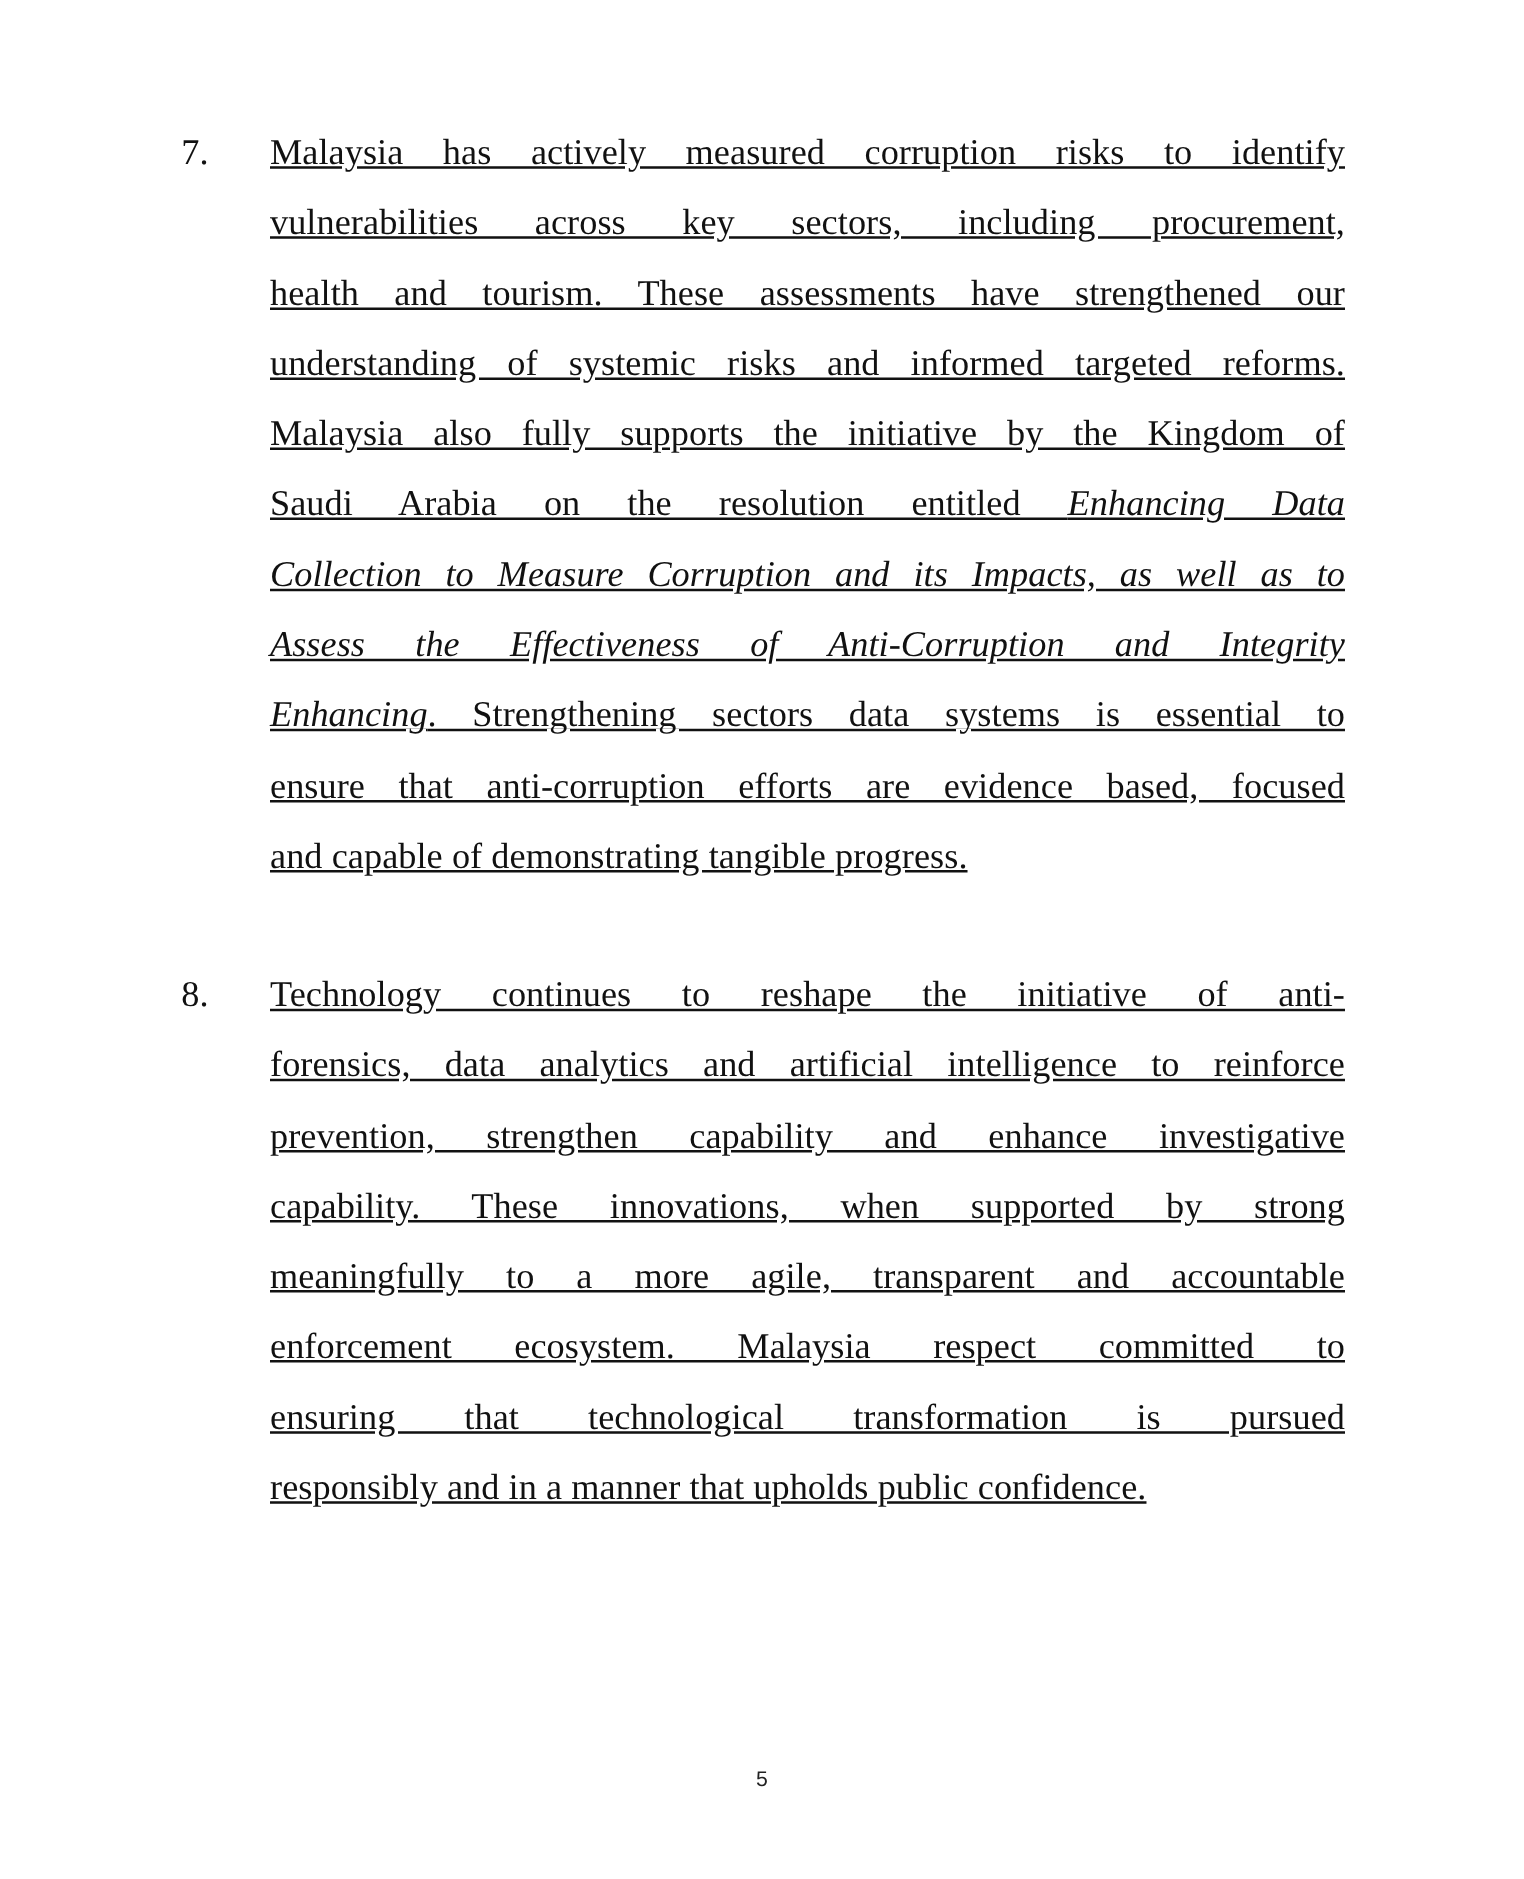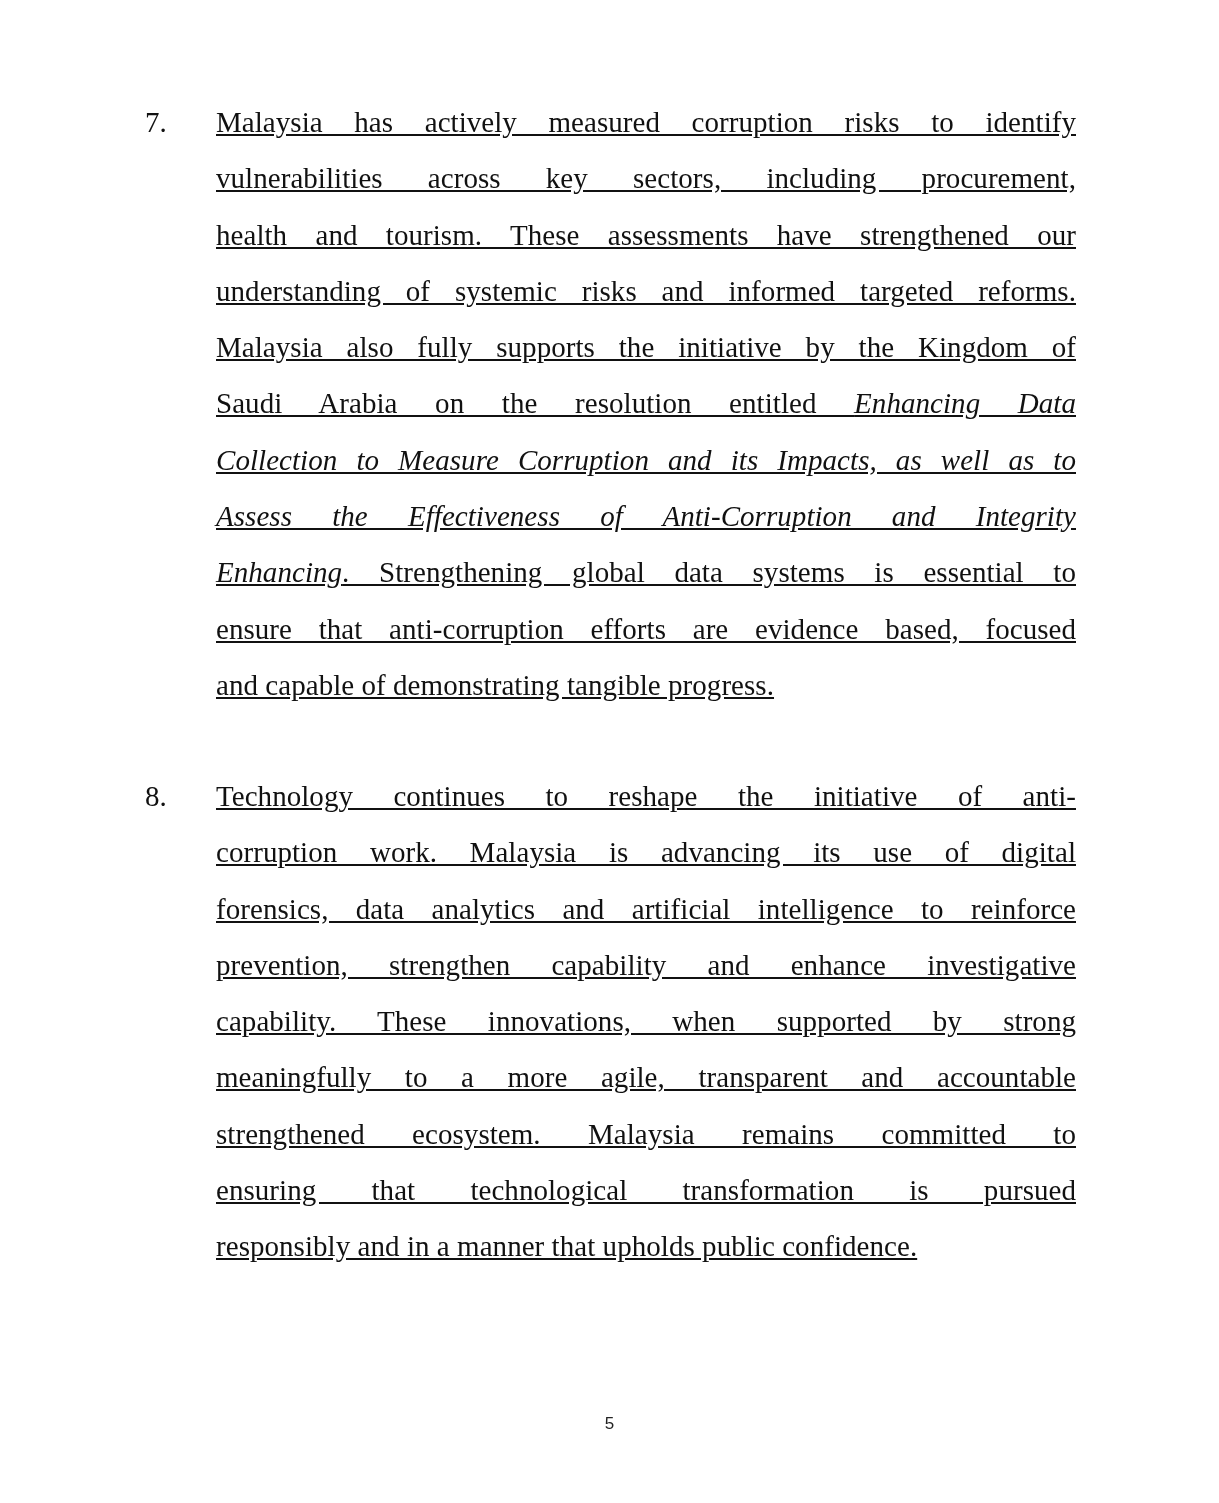--- a/index.html
+++ b/index.html
@@ -53,54 +53,51 @@
         <span class="line">
           <span class="wrap"><span>Saudi Arabia on the resolution entitled </span><em>Enhancing Data</em></span>
         </span>
         <span class="line">
           <span class="wrap"><em>Collection to Measure Corruption and its Impacts, as well as to</em></span>
         </span>
         <span class="line">
           <span class="wrap"><em>Assess the Effectiveness of Anti-Corruption and Integrity</em></span>
         </span>
         <span class="line">
-          <span class="wrap"><em>Enhancing</em><span>. Strengthening global data systems is essential to</span></span>
+          <span class="wrap"><em>Enhancing</em><span>. Strengthening sectors data systems is essential to</span></span>
         </span>
         <span class="line">
           <span class="wrap"><span>ensure that anti-corruption efforts are evidence based, focused</span></span>
         </span>
         <span class="line last">
           <span class="wrap"><span>and capable of demonstrating tangible progress.</span></span>
         </span>
       </div>
   </div>
 
   <div class="para" style="top:768px;">
     <div class="para-num">8.</div>
     <div class="para-body">
         <span class="line">
           <span class="wrap"><span>Technology continues to reshape the initiative of anti-</span></span>
         </span>
         <span class="line">
-          <span class="wrap"><span>corruption work. Malaysia is advancing its use of digital</span></span>
-        </span>
-        <span class="line">
           <span class="wrap"><span>forensics, data analytics and artificial intelligence to reinforce</span></span>
         </span>
         <span class="line">
           <span class="wrap"><span>prevention, strengthen capability and enhance investigative</span></span>
         </span>
         <span class="line">
           <span class="wrap"><span>capability. These innovations, when supported by strong</span></span>
         </span>
         <span class="line">
           <span class="wrap"><span>meaningfully to a more agile, transparent and accountable</span></span>
         </span>
         <span class="line">
-          <span class="wrap"><span>strengthened ecosystem. Malaysia remains committed to</span></span>
+          <span class="wrap"><span>enforcement ecosystem. Malaysia respect committed to</span></span>
         </span>
         <span class="line">
           <span class="wrap"><span>ensuring that technological transformation is pursued</span></span>
         </span>
         <span class="line last">
           <span class="wrap"><span>responsibly and in a manner that upholds public confidence.</span></span>
         </span>
       </div>
   </div>
 

